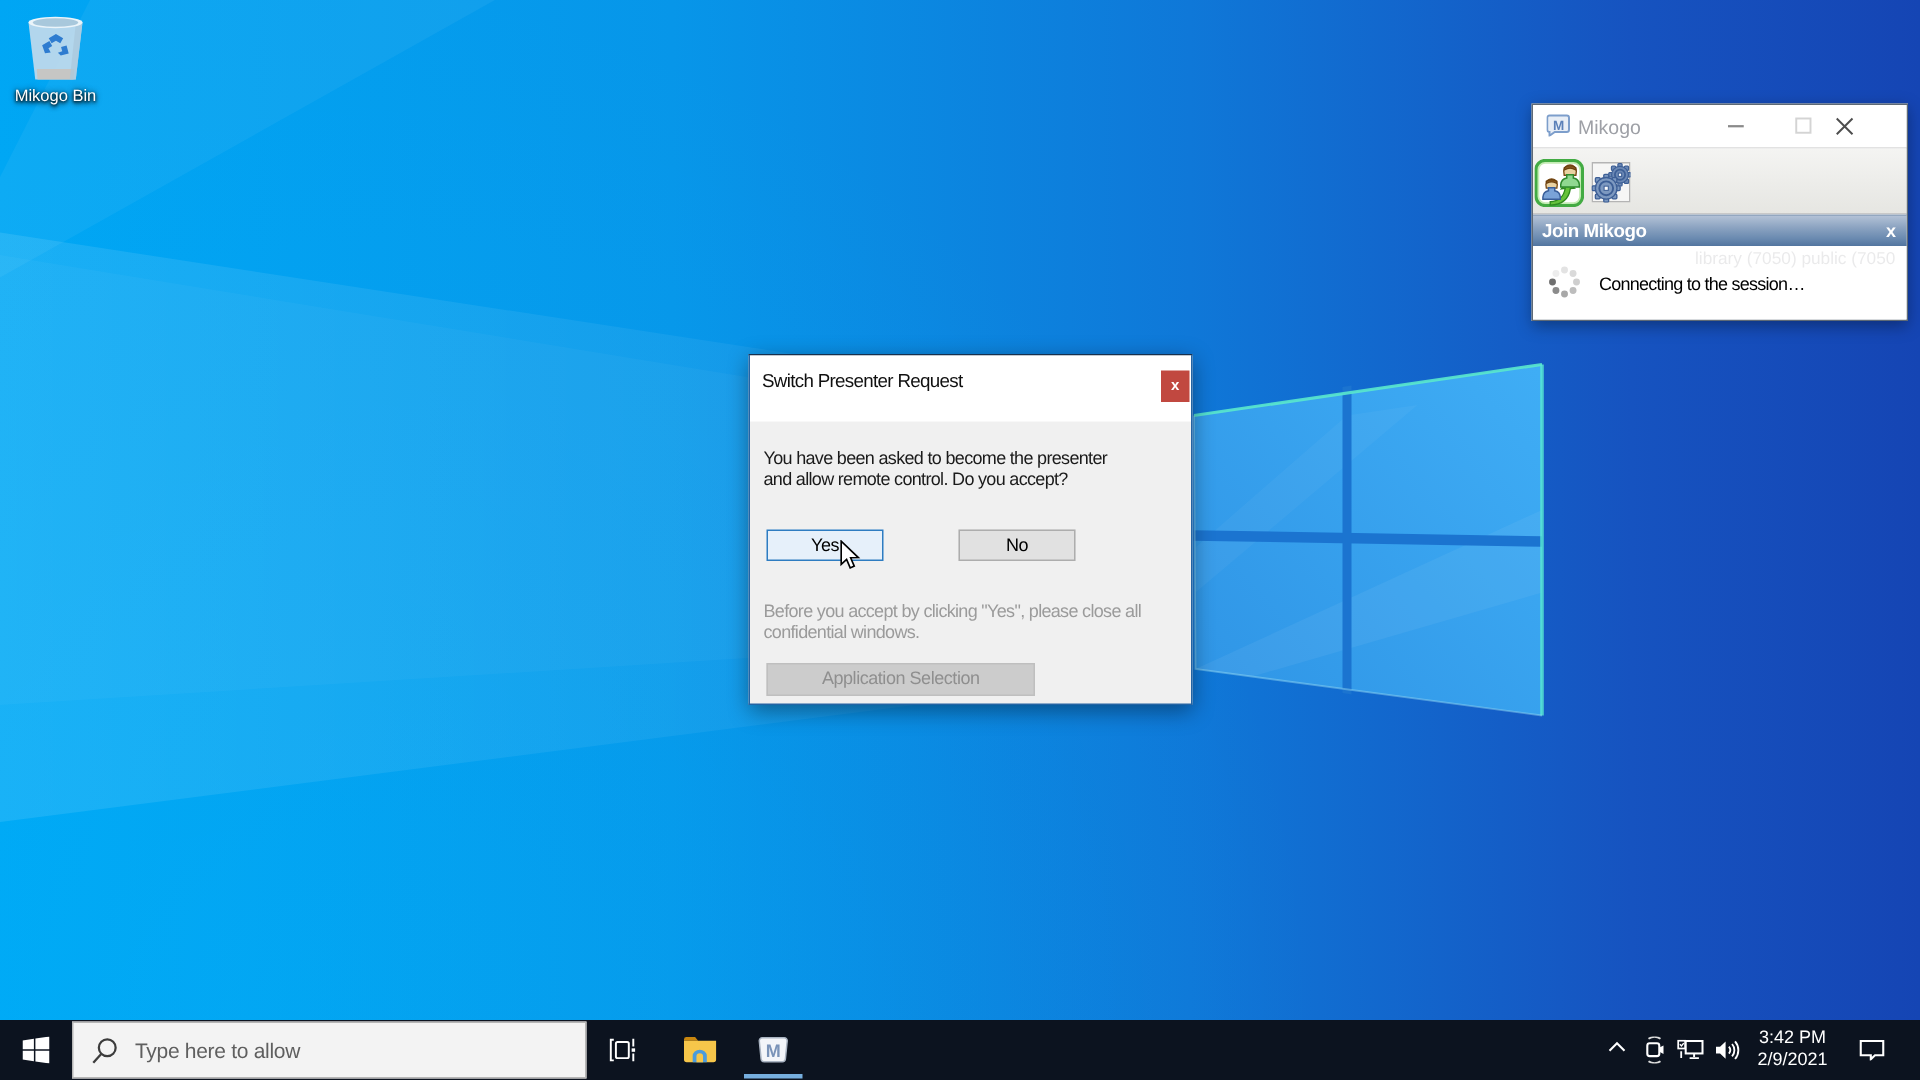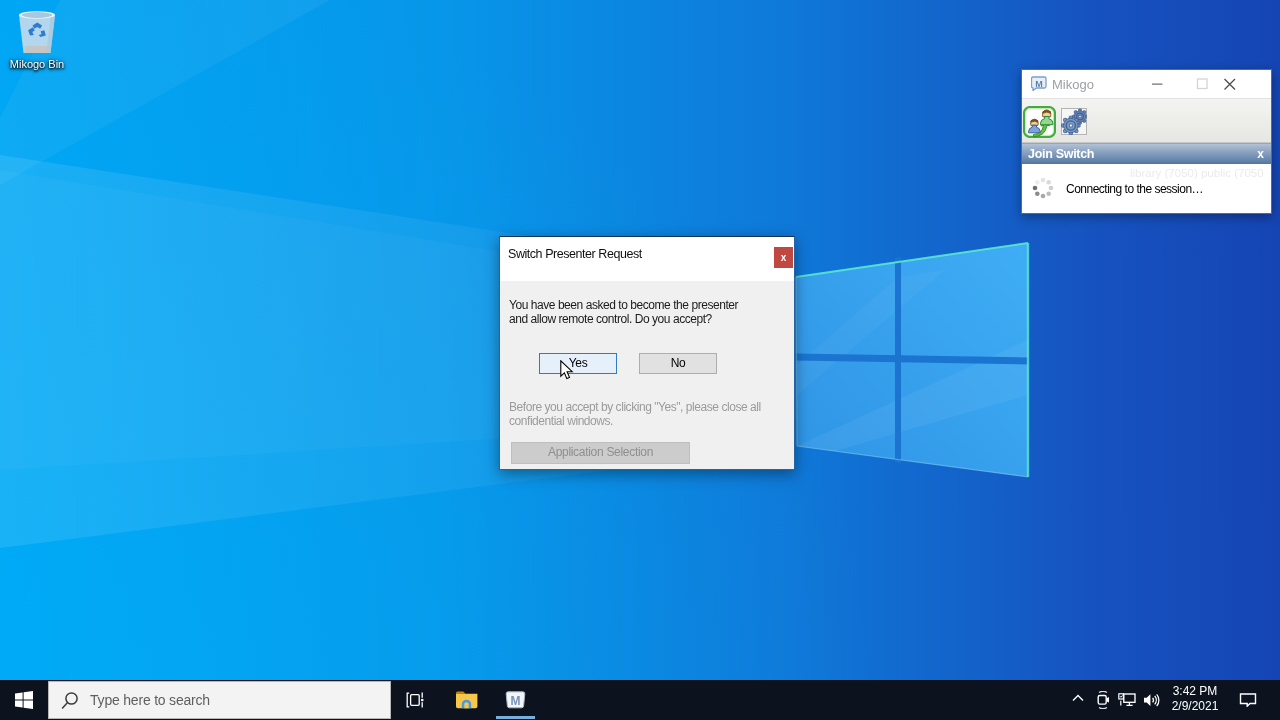--- a/index.html
+++ b/index.html
@@ -24,21 +24,21 @@
   #mik .ghost { position:absolute; left:108px; top:3px; font-size:11.5px; color:rgba(130,130,135,0.17); white-space:nowrap; }
   #mik .ctext { position:absolute; left:44px; top:18px; font-size:12px; letter-spacing:-0.5px; color:#000; }
 
   
   #dlg { left:499px; top:236px; width:296px; height:234px; background:#f0f0f0; border:1px solid #2464a4; border-top:1px solid #16304e; box-shadow:0 4px 14px rgba(0,0,0,.4); }
   #dlg .cap { height:44px; background:#fff; position:relative; }
   #dlg .cap .t { position:absolute; left:8px; top:10px; font-size:12.5px; letter-spacing:-0.45px; color:#101010; }
   #dlg .cap .x { position:absolute; right:1px; top:10px; width:19px; height:21px; background:#c14840; color:#fff; font-size:10px; font-weight:bold; text-align:center; line-height:21px; }
   #dlg .msg { position:absolute; left:9px; top:62px; font-size:12px; letter-spacing:-0.45px; color:#1b1b1b; line-height:13.5px; }
   .btn { position:absolute; width:78px; height:21px; font-size:12px; letter-spacing:-0.3px; text-align:center; line-height:19px; }
-  #byes { left:11px; top:116px; background:#e6f0fa; border:1px solid #2e7cc1; color:#000;margin-left:28px; }
+  #byes { left:11px; top:116px; background:#e6f0fa; border:1px solid #2e7cc1; color:#000; }
   #bno  { left:111px; top:116px; background:#e1e1e1; border:1px solid #adadad; color:#000;margin-left:28px; }
   #dlg .note { position:absolute; left:9px; top:164px; font-size:12px; letter-spacing:-0.45px; color:#9b9b9b; line-height:13.5px; white-space:nowrap; }
   #bapp { left:11px; top:205px; width:179px; height:22px; background:#cccccc; border:1px solid #bfbfbf; color:#8f8f8f; }
 
   
   #tb { left:0; top:680px; width:1280px; height:40px; background:#0c131f; }
   #tb .search { position:absolute; left:48px; top:1px; width:343px; height:38px; background:#f3f3f3; border:1px solid #b6b6b6; }
   #tb .search .st { position:absolute; left:41px; top:10px; font-size:14px; letter-spacing:-0.2px; color:#5f5f5f; }
   #tb .clock { position:absolute; top:4px; width:70px; text-align:center; color:#fff; font-size:12px; line-height:15px; }
 </style>
@@ -171,21 +171,21 @@
               <rect x="2.6" y="21.4" width="3.2" height="3.2" rx="0.7"></rect>
             </g>
             <circle cx="9.8" cy="17.5" r="7.2"></circle>
           </g>
           <circle cx="9.8" cy="17.5" r="4.6" fill="none" stroke="#3d5f96" stroke-width="1.3"></circle>
           <rect x="8.4" y="16.1" width="2.8" height="2.8" fill="#ffffff" stroke="#3d5f96" stroke-width="0.7"></rect>
         </g>
       </svg>
     </div>
     <div class="jbar">
-      <span class="jt">Join Switch</span>
+      <span class="jt">Join Mikogo</span>
         <span class="jx">x</span>
     </div>
     <div class="content">
       <div class="ghost">library (7050)  public (7050</div>
 
       <svg style="position:absolute;left:10px;top:13px" width="22" height="22" viewBox="0 0 22 22">
         <g>
           <circle cx="11" cy="3" r="2.3" fill="#e3e3e3"></circle>
           <circle cx="16.7" cy="5.3" r="2.3" fill="#dadada"></circle>
           <circle cx="19" cy="11" r="2.3" fill="#cfcfcf"></circle>
@@ -224,21 +224,21 @@
         <polygon points="8.6,1.35 18,0 18,8.5 8.6,8.5"></polygon>
         <polygon points="0,9.5 7.6,9.5 7.6,16.5 0,15.4"></polygon>
         <polygon points="8.6,9.5 18,9.5 18,18 8.6,16.65"></polygon>
       </g>
     </svg>
     <div class="search">
       <svg style="position:absolute;left:11px;top:9px" width="20" height="20" viewBox="0 0 20 20">
         <circle cx="11.5" cy="7.5" r="5.6" fill="none" stroke="#3c3c3c" stroke-width="1.5"></circle>
         <path d="M7.3 11.8 L2.2 17.5" stroke="#3c3c3c" stroke-width="1.5"></path>
       </svg>
-      <span class="st">Type here to search</span>
+      <span class="st">Type here to allow</span>
     </div>
 
     <svg style="position:absolute;left:406px;top:11px" width="18" height="18" viewBox="0 0 18 18">
       <g stroke="#ffffff" fill="none" stroke-width="1.3">
         <path d="M1.2 1.5 v15 M1.2 2.1 h2 M1.2 15.9 h2"></path>
         <rect x="4.6" y="3.6" width="8.6" height="10.8" rx="1.1"></rect>
         <path d="M16.2 1.5 v5.2 M16.2 11.3 v5.2"></path>
       </g>
       <rect x="15.1" y="7.9" width="2.3" height="2.3" fill="#fff"></rect>
     </svg>

